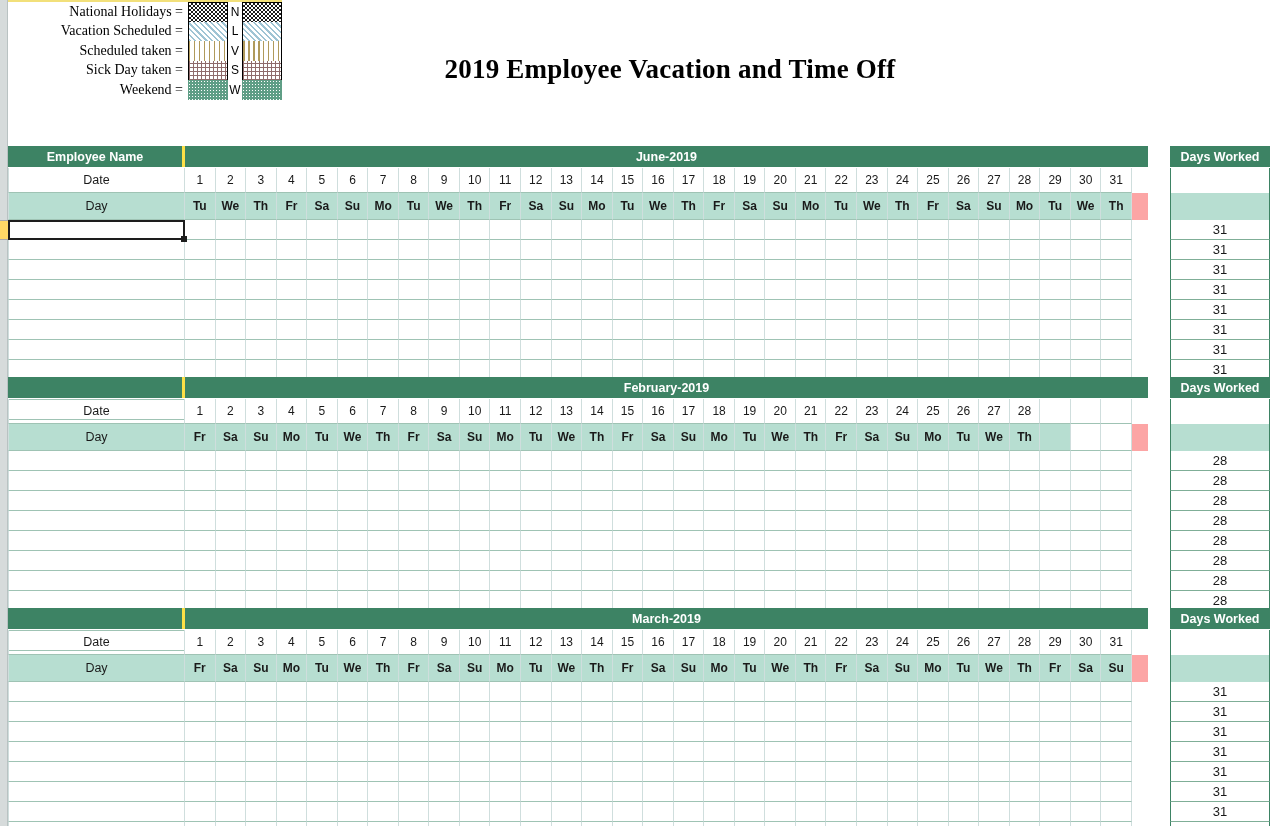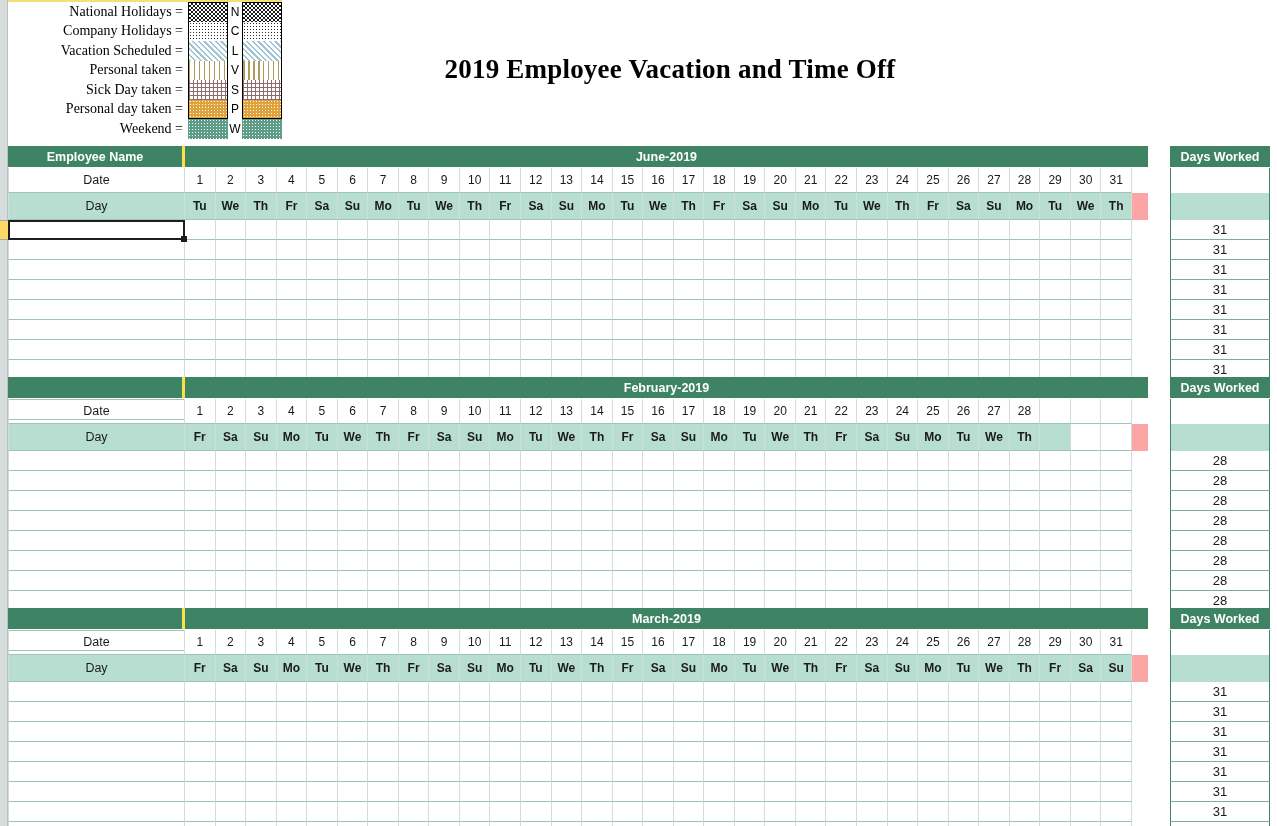--- a/index.html
+++ b/index.html
@@ -174,48 +174,36 @@
   <div class="top-rule"></div>
 
   <div class="legend" id="legend">
       <div class="legend-row">
         <div class="legend-label">National Holidays =</div>
         <div class="sw p-national first"></div>
         <div class="code">N</div>
         <div class="sw p-national first"></div>
       </div>
       <div class="legend-row">
-        <div class="legend-label">Company Holidays =</div>
-        <div class="sw p-company"></div>
-        <div class="code">C</div>
-        <div class="sw p-company"></div>
-      </div>
-      <div class="legend-row">
         <div class="legend-label">Vacation Scheduled =</div>
         <div class="sw p-vacsched"></div>
         <div class="code">L</div>
         <div class="sw p-vacsched"></div>
       </div>
       <div class="legend-row">
-        <div class="legend-label">Personal taken =</div>
+        <div class="legend-label">Scheduled taken =</div>
         <div class="sw p-vactaken"></div>
         <div class="code">V</div>
         <div class="sw p-vactaken"></div>
       </div>
       <div class="legend-row">
         <div class="legend-label">Sick Day taken =</div>
         <div class="sw p-sick"></div>
         <div class="code">S</div>
         <div class="sw p-sick"></div>
-      </div>
-      <div class="legend-row">
-        <div class="legend-label">Personal day taken =</div>
-        <div class="sw p-personal lastpat"></div>
-        <div class="code">P</div>
-        <div class="sw p-personal lastpat"></div>
       </div>
       <div class="legend-row">
         <div class="legend-label">Weekend =</div>
         <div class="sw2 p-weekend"></div>
         <div class="code">W</div>
         <div class="sw2 p-weekend"></div>
       </div>
     </div>
 
   <div class="title">2019 Employee Vacation and Time Off</div>

